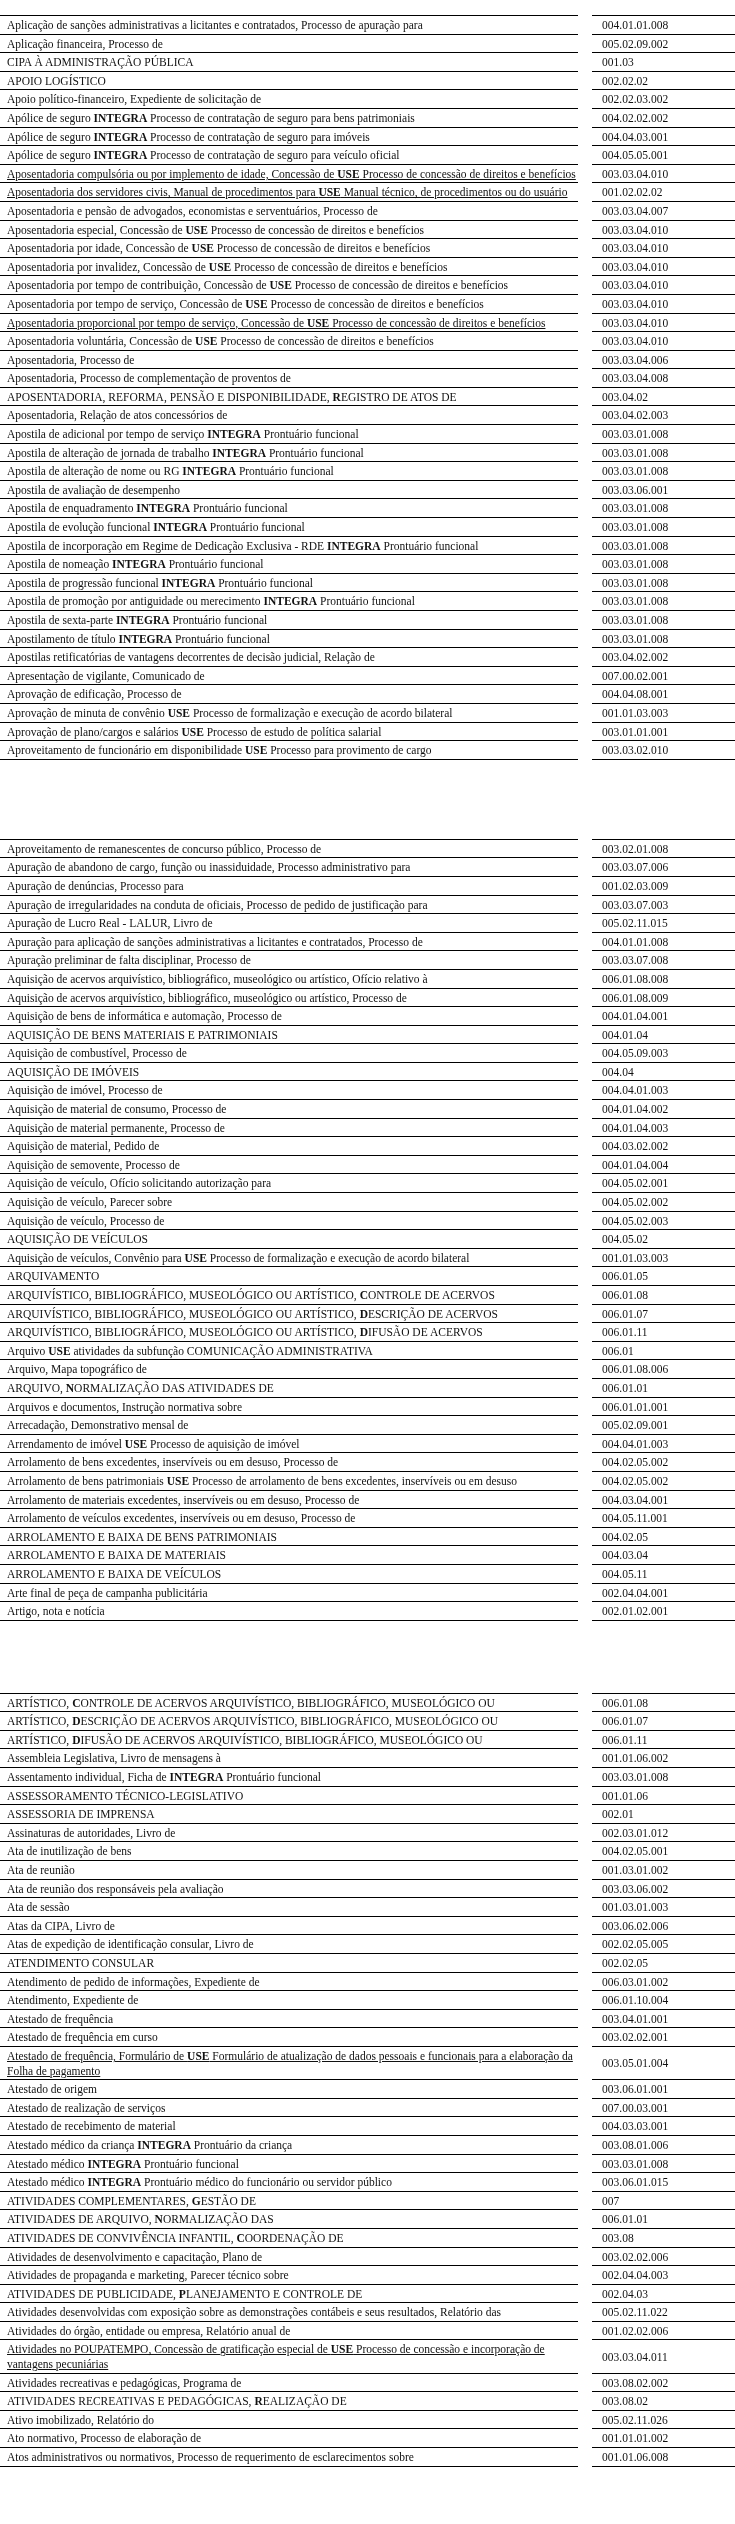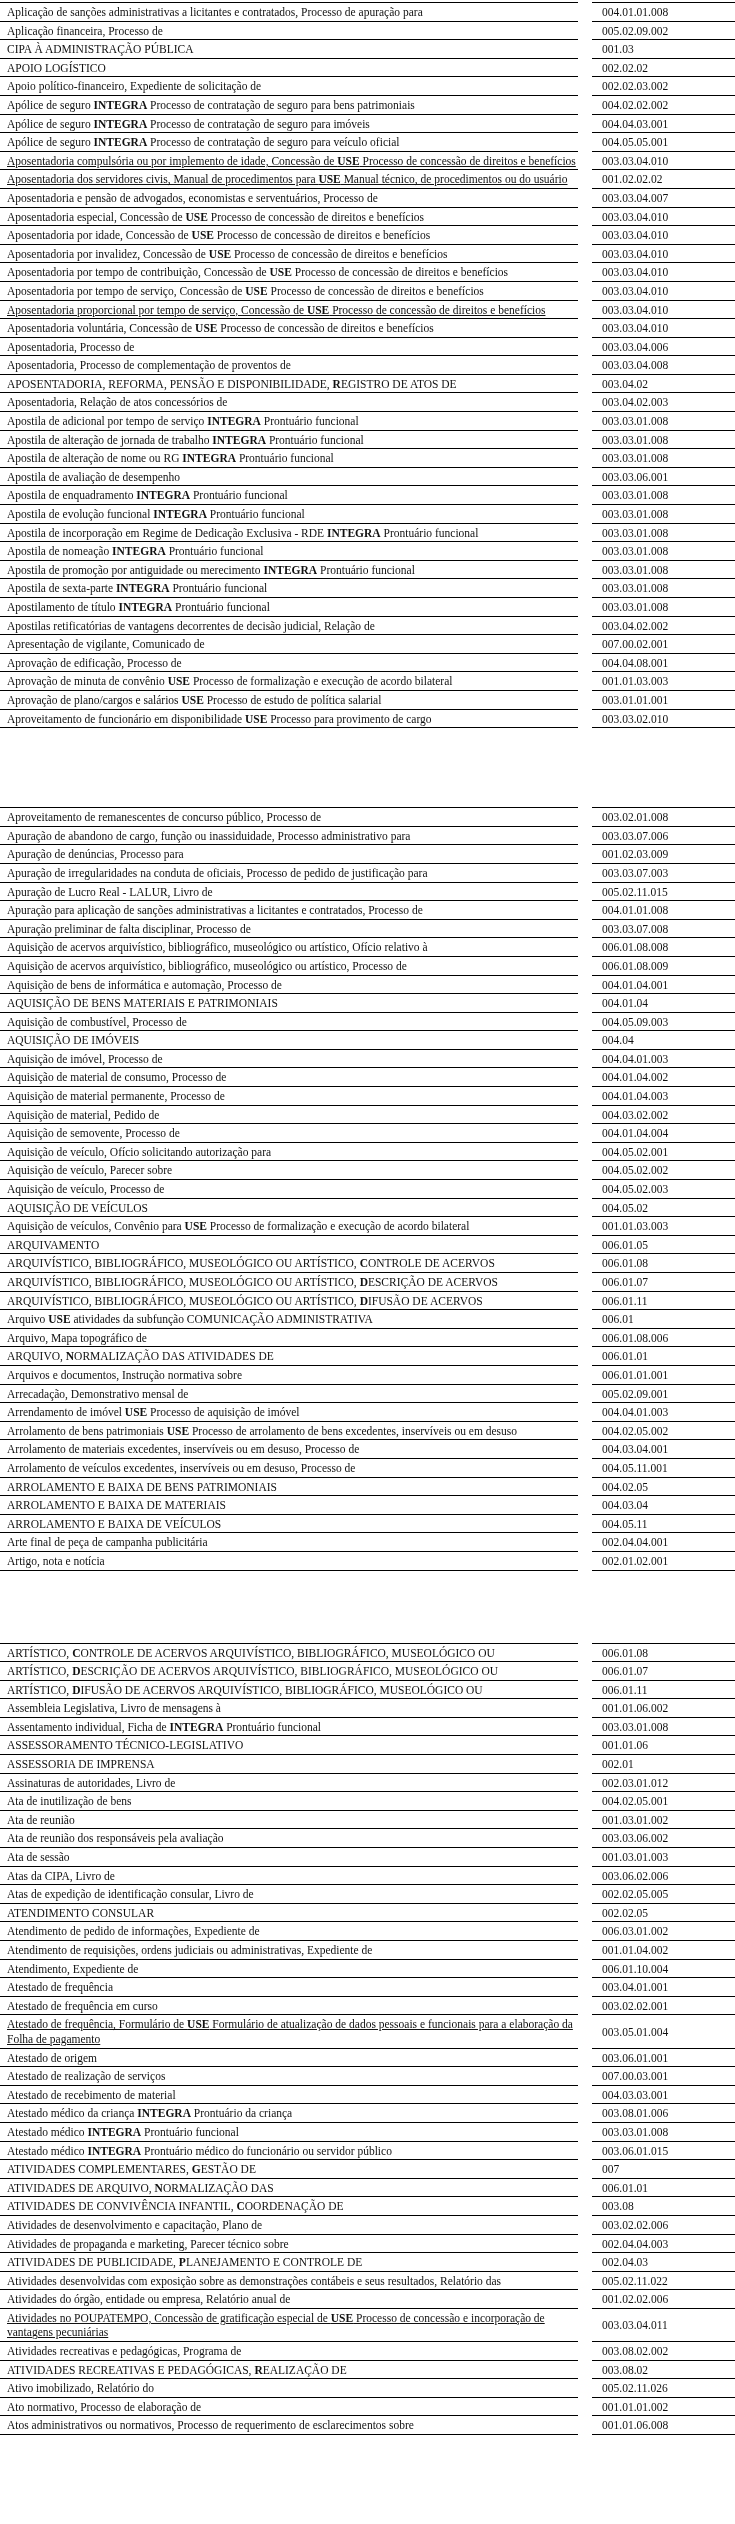--- a/index.html
+++ b/index.html
@@ -1,21 +1,21 @@
 <!DOCTYPE html>
 <html lang="pt"><head>
 <meta charset="utf-8">
 <style>
   html,body{margin:0;padding:0;background:#ffffff;}
   body{
     width:735px;height:2524px;overflow:hidden;
     font-family:"Liberation Serif","DejaVu Serif",serif;
     color:#111;
   }
-  #page{padding-top:2px;}
+  #page{padding-top:15px;}
   table.idx{
     border-collapse:separate;border-spacing:0;
     table-layout:fixed;width:735px;
   }
   table.idx.t2{margin-top:79px;}
   table.idx.t3{margin-top:72px;border-radius:19px;}
   td.entry,td.code{
     border-bottom:1px solid #000;
     font-size:11.5px;line-height:14.6px;
     vertical-align:middle;
@@ -184,20 +184,25 @@
             <td class="entry"><span>Apostila de incorporação em Regime de Dedicação Exclusiva - RDE </span><span class="kw">INTEGRA</span><span> Prontuário funcional</span></td>
             <td class="gap"></td>
             <td class="code">003.03.01.008</td>
           </tr>
           <tr>
             <td class="entry"><span>Apostila de nomeação </span><span class="kw">INTEGRA</span><span> Prontuário funcional</span></td>
             <td class="gap"></td>
             <td class="code">003.03.01.008</td>
           </tr>
           <tr>
+            <td class="entry"><span>Apostila de progressão funcional </span><span class="kw">INTEGRA</span><span> Prontuário funcional</span></td>
+            <td class="gap"></td>
+            <td class="code">003.03.01.008</td>
+          </tr>
+          <tr>
             <td class="entry"><span>Apostila de promoção por antiguidade ou merecimento </span><span class="kw">INTEGRA</span><span> Prontuário funcional</span></td>
             <td class="gap"></td>
             <td class="code">003.03.01.008</td>
           </tr>
           <tr>
             <td class="entry"><span>Apostila de sexta-parte </span><span class="kw">INTEGRA</span><span> Prontuário funcional</span></td>
             <td class="gap"></td>
             <td class="code">003.03.01.008</td>
           </tr>
           <tr>
@@ -403,20 +408,25 @@
             <td class="entry"><span>Arrecadação, Demonstrativo mensal de</span></td>
             <td class="gap"></td>
             <td class="code">005.02.09.001</td>
           </tr>
           <tr>
             <td class="entry"><span>Arrendamento de imóvel </span><span class="kw">USE</span><span> Processo de aquisição de imóvel</span></td>
             <td class="gap"></td>
             <td class="code">004.04.01.003</td>
           </tr>
           <tr>
+            <td class="entry"><span>Arrolamento de bens excedentes, inservíveis ou em desuso, Processo de</span></td>
+            <td class="gap"></td>
+            <td class="code">004.02.05.002</td>
+          </tr>
+          <tr>
             <td class="entry"><span>Arrolamento de bens patrimoniais </span><span class="kw">USE</span><span> Processo de arrolamento de bens excedentes, inservíveis ou em desuso</span></td>
             <td class="gap"></td>
             <td class="code">004.02.05.002</td>
           </tr>
           <tr>
             <td class="entry"><span>Arrolamento de materiais excedentes, inservíveis ou em desuso, Processo de</span></td>
             <td class="gap"></td>
             <td class="code">004.03.04.001</td>
           </tr>
           <tr>
@@ -532,25 +542,20 @@
             <td class="entry"><span>ATENDIMENTO CONSULAR</span></td>
             <td class="gap"></td>
             <td class="code">002.02.05</td>
           </tr>
           <tr>
             <td class="entry"><span>Atendimento de pedido de informações, Expediente de</span></td>
             <td class="gap"></td>
             <td class="code">006.03.01.002</td>
           </tr>
           <tr>
-            <td class="entry"><span>Atendimento de requisições, ordens judiciais ou administrativas, Expediente de</span></td>
-            <td class="gap"></td>
-            <td class="code">001.01.04.002</td>
-          </tr>
-          <tr>
             <td class="entry"><span>Atendimento, Expediente de</span></td>
             <td class="gap"></td>
             <td class="code">006.01.10.004</td>
           </tr>
           <tr>
             <td class="entry"><span>Atestado de frequência</span></td>
             <td class="gap"></td>
             <td class="code">003.04.01.001</td>
           </tr>
           <tr>

